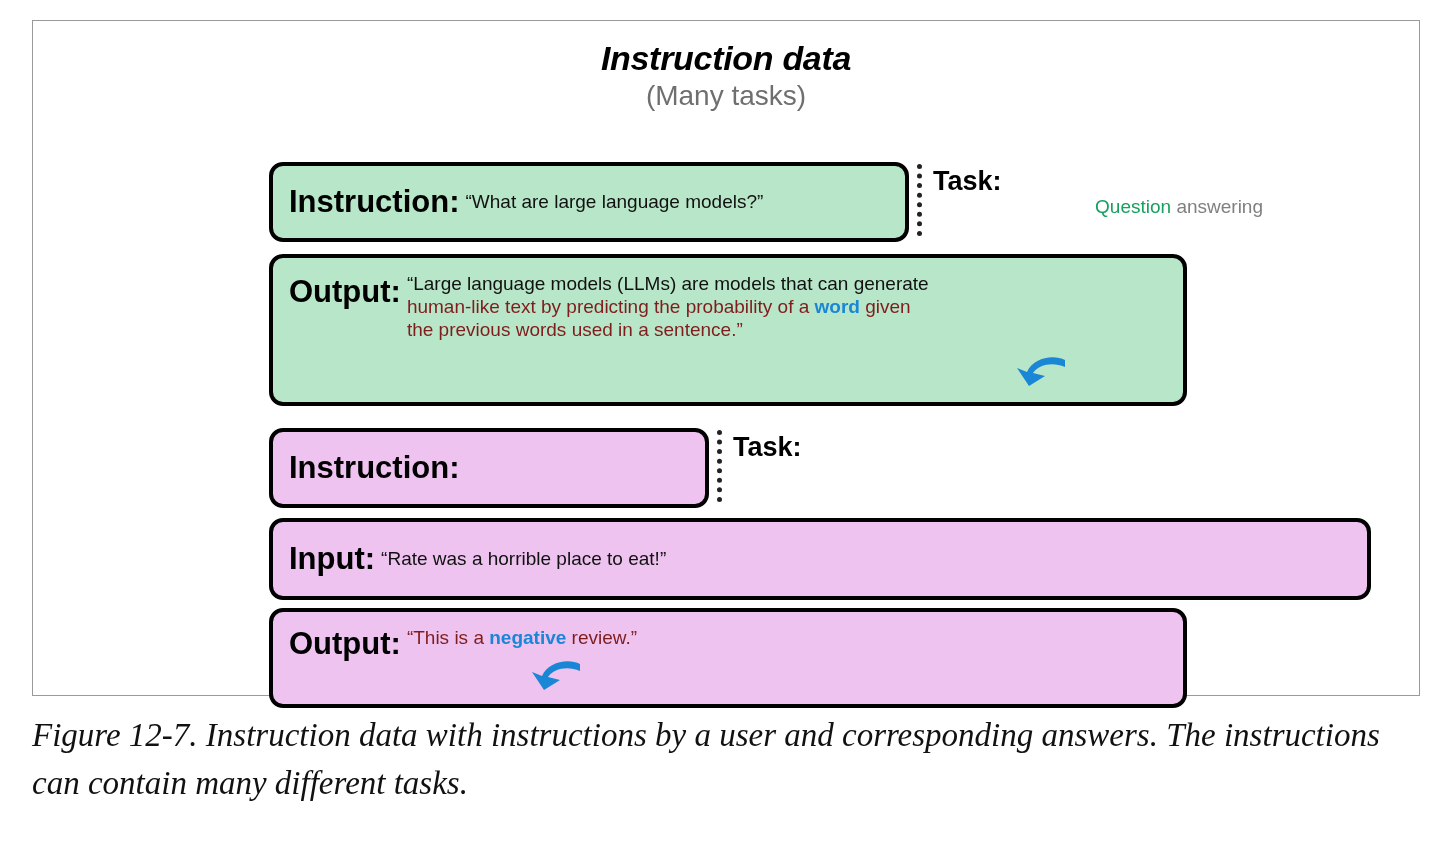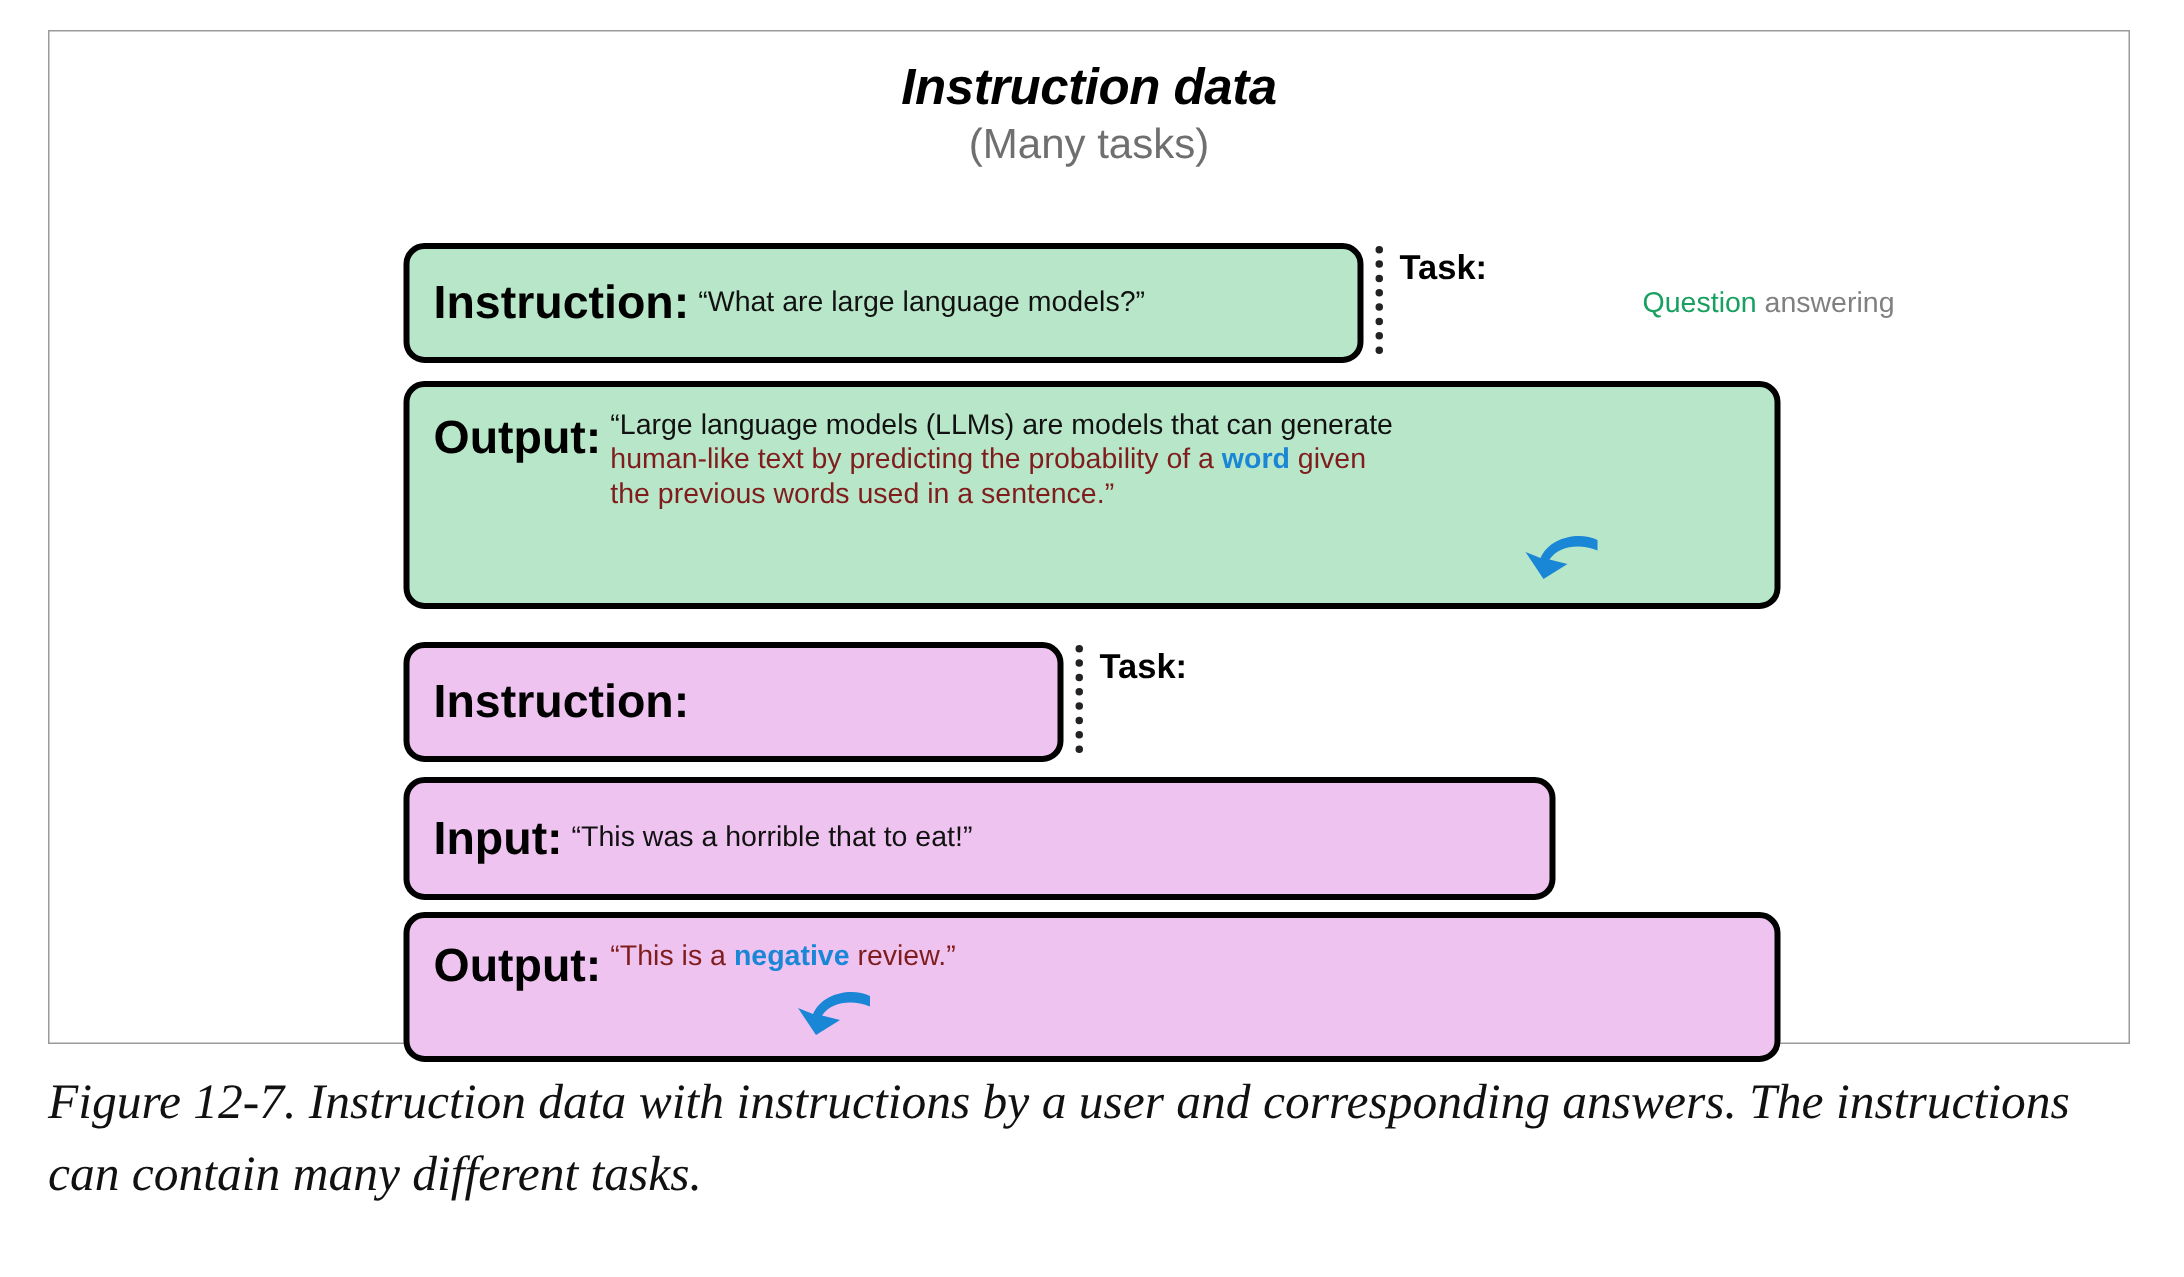--- a/index.html
+++ b/index.html
@@ -73,21 +73,21 @@
   }
   .content .quiet { color: #7f1d1d; }
   .content .blue { color: #1a86d6; font-weight: bold; }
 
   
   .task {
     position: absolute;
     width: 330px;
   }
   .task .task-label {
-    font-size: 23px;
+    font-size: 27px;
     font-weight: bold;
     line-height: 1.12;
   }
   .task .task-value {
     font-size: 19px;
     line-height: 1.15;
     color: #808080;
     text-align: right;
   }
   .task .task-value .green-word { color: #17a05f; font-weight: normal; }
@@ -158,23 +158,23 @@
     <div class="card purple" style="left:236px; top:302px; width:440px; height:80px; align-items:center;">
       <span class="label">Instruction:</span>
     </div>
 
     <div class="dots" style="left:684px; top:304px; height:72px;"></div>
 
     <div class="task" style="left:700px; top:306px;">
       <div class="task-label">Task:</div>
     </div>
 
-    <div class="card purple" style="left:236px; top:392px; width:768px; height:82px; align-items:center;">
+    <div class="card purple" style="left:236px; top:392px; width:1102px; height:82px; align-items:center;">
       <span class="label">Input:</span>
-      <span class="content">“This was a horrible that to eat!”</span>
+      <span class="content">“Rate was a horrible place to eat!”</span>
     </div>
 
     <div class="card purple" style="left:236px; top:482px; width:918px; height:100px; padding-top:14px;">
       <span class="label">Output:</span>
       <span class="content">
         <span class="quiet">“This is a </span><span class="blue">negative</span><span class="quiet"> review.”</span>
       </span>
       <span class="arrow" style="left:255px; top:46px;">
         <svg width="60" height="40" viewBox="0 0 60 40">
           <path d="M52 6 C40 0, 20 4, 14 18 L4 14 L16 32 L32 22 L20 19 C26 10, 40 8, 52 13 Z" fill="#1a86d6"></path>

